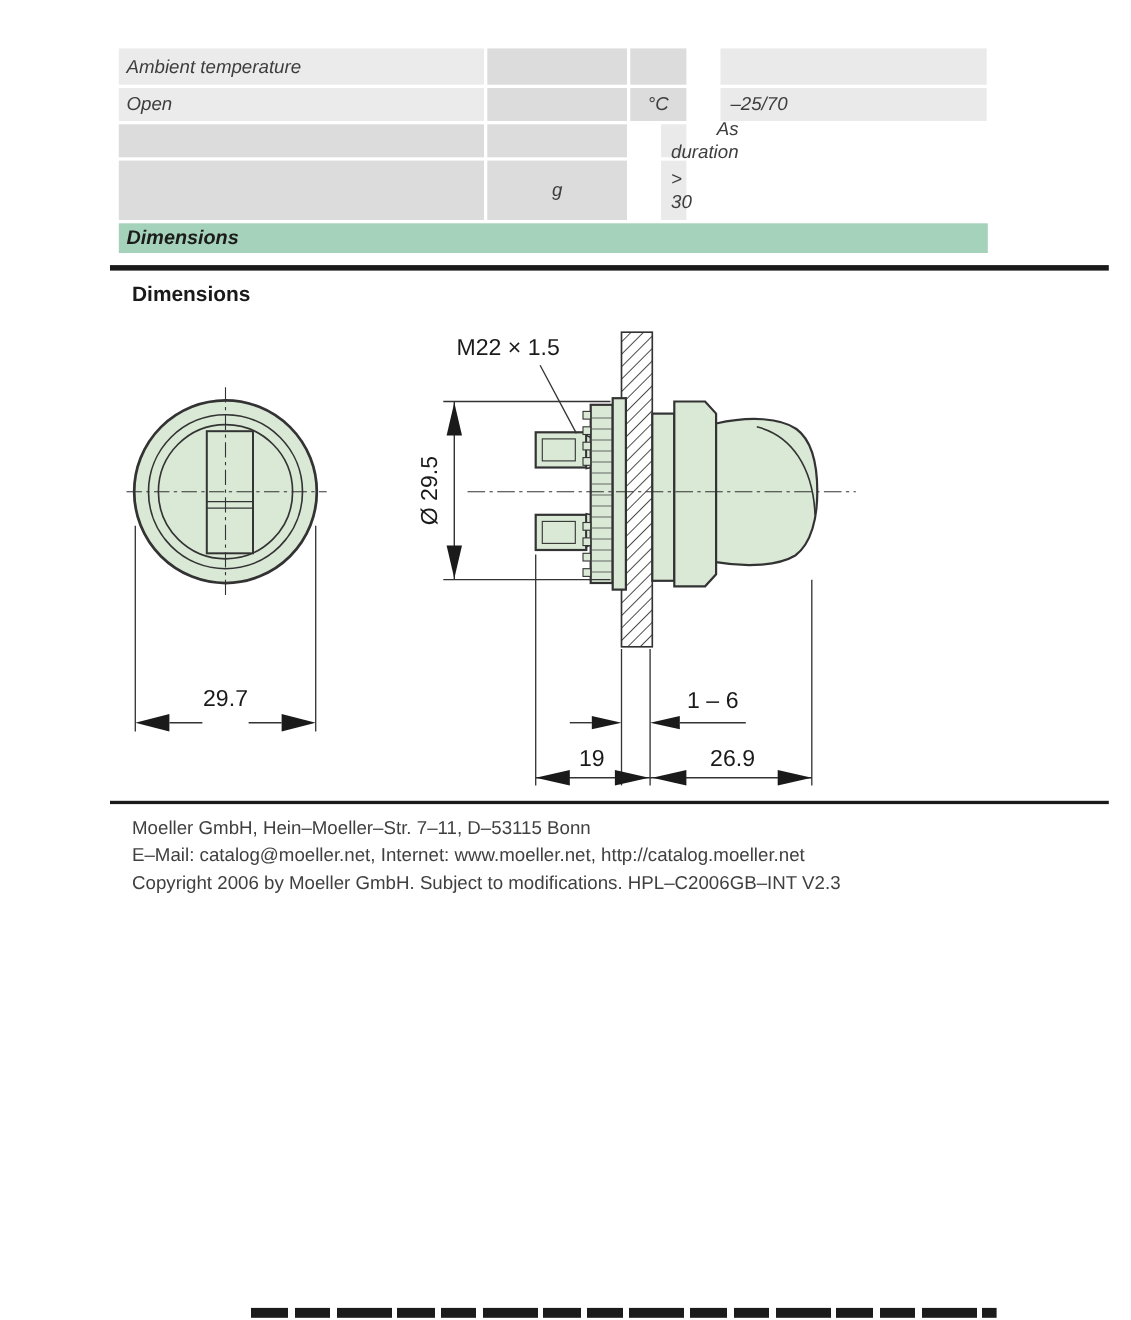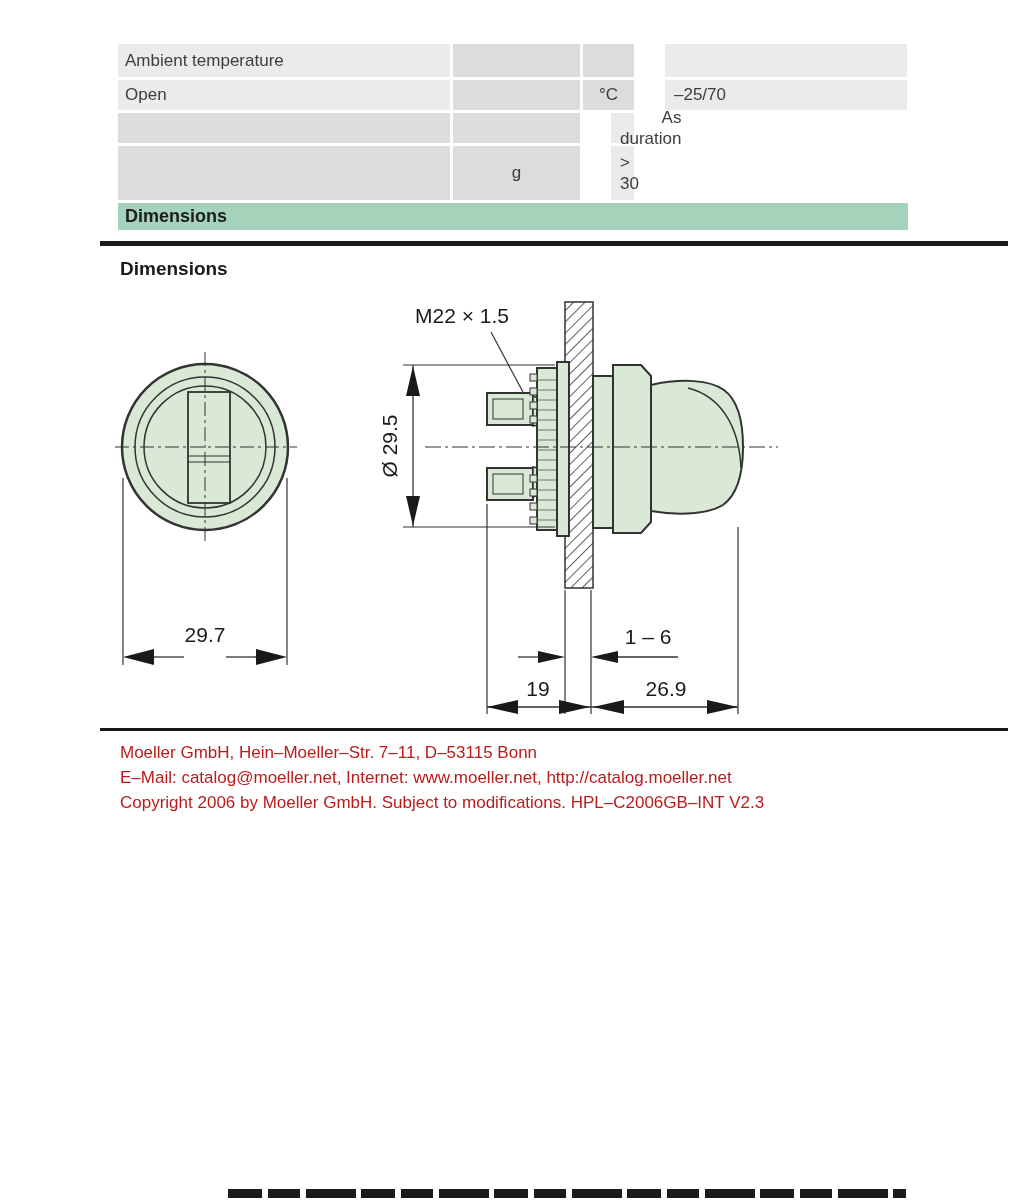--- a/index.html
+++ b/index.html
@@ -1,41 +1,41 @@
 <!DOCTYPE html>
 <html><head>
 <meta charset="utf-8">
 <style>
   html,body{margin:0;padding:0;background:#ffffff;}
   #page{position:relative;width:1028px;height:1200px;background:#ffffff;overflow:hidden;
         font-family:"Liberation Sans","DejaVu Sans",sans-serif;color:#3d3d3d;}
 
   
-  #spec-table{position:absolute;left:118px;top:44px;width:790px;}
+  #spec-table{position:absolute;left:108px;top:44px;width:790px;font-style:italic;}
   .trow{display:grid;grid-template-columns:332px 127px 51px 270px;column-gap:3px;margin-bottom:3px;}
   .trow .cell{display:flex;align-items:center;font-size:17px;line-height:1.25;}
   .c-label{background:#ebebeb;padding-left:7px;padding-right:6px;}
   .c-empty{background:#dcdcdc;}
   .c-unit{background:#dcdcdc;justify-content:center;}
   .c-value{background:#eaeaea;padding-left:9px;margin-left:28px;}
   .h33{height:33px;} .h30{height:30px;text-align:right;} .h54{height:54px;}
   #section-bar{height:27px;background:#a5d2ba;display:flex;align-items:center;
                font-size:18px;font-weight:bold;color:#1c1c1c;padding-left:7px;box-sizing:border-box;}
 
   
   #rule-top{position:absolute;left:100px;top:241px;width:908px;height:5px;background:#1a1a1a;}
   #dim-heading{position:absolute;left:120px;top:258px;font-size:19px;font-weight:bold;color:#1a1a1a;}
   #rule-footer{position:absolute;left:100px;top:728px;width:908px;height:3px;background:#1a1a1a;}
 
   
   #drawing{position:absolute;left:110px;top:290px;width:800px;height:430px;}
   #drawing text{font-family:"Liberation Sans","DejaVu Sans",sans-serif;fill:#1a1a1a;}
 
   
-  #footer{position:absolute;left:120px;top:740px;font-size:17px;line-height:25px;color:#b91c1c;}
+  #footer{position:absolute;left:120px;top:740px;font-size:17px;line-height:25px;color:#404040;}
 
   
   #scan-artifact{position:absolute;left:228px;top:1189px;width:678px;height:9px;
     background-image:repeating-linear-gradient(90deg,#1b1b1b 0 34px,transparent 34px 40px,
       #1b1b1b 40px 72px,transparent 72px 78px,#1b1b1b 78px 128px,transparent 128px 133px);}
 </style>
 </head>
 <body>
 
 <div id="page">

